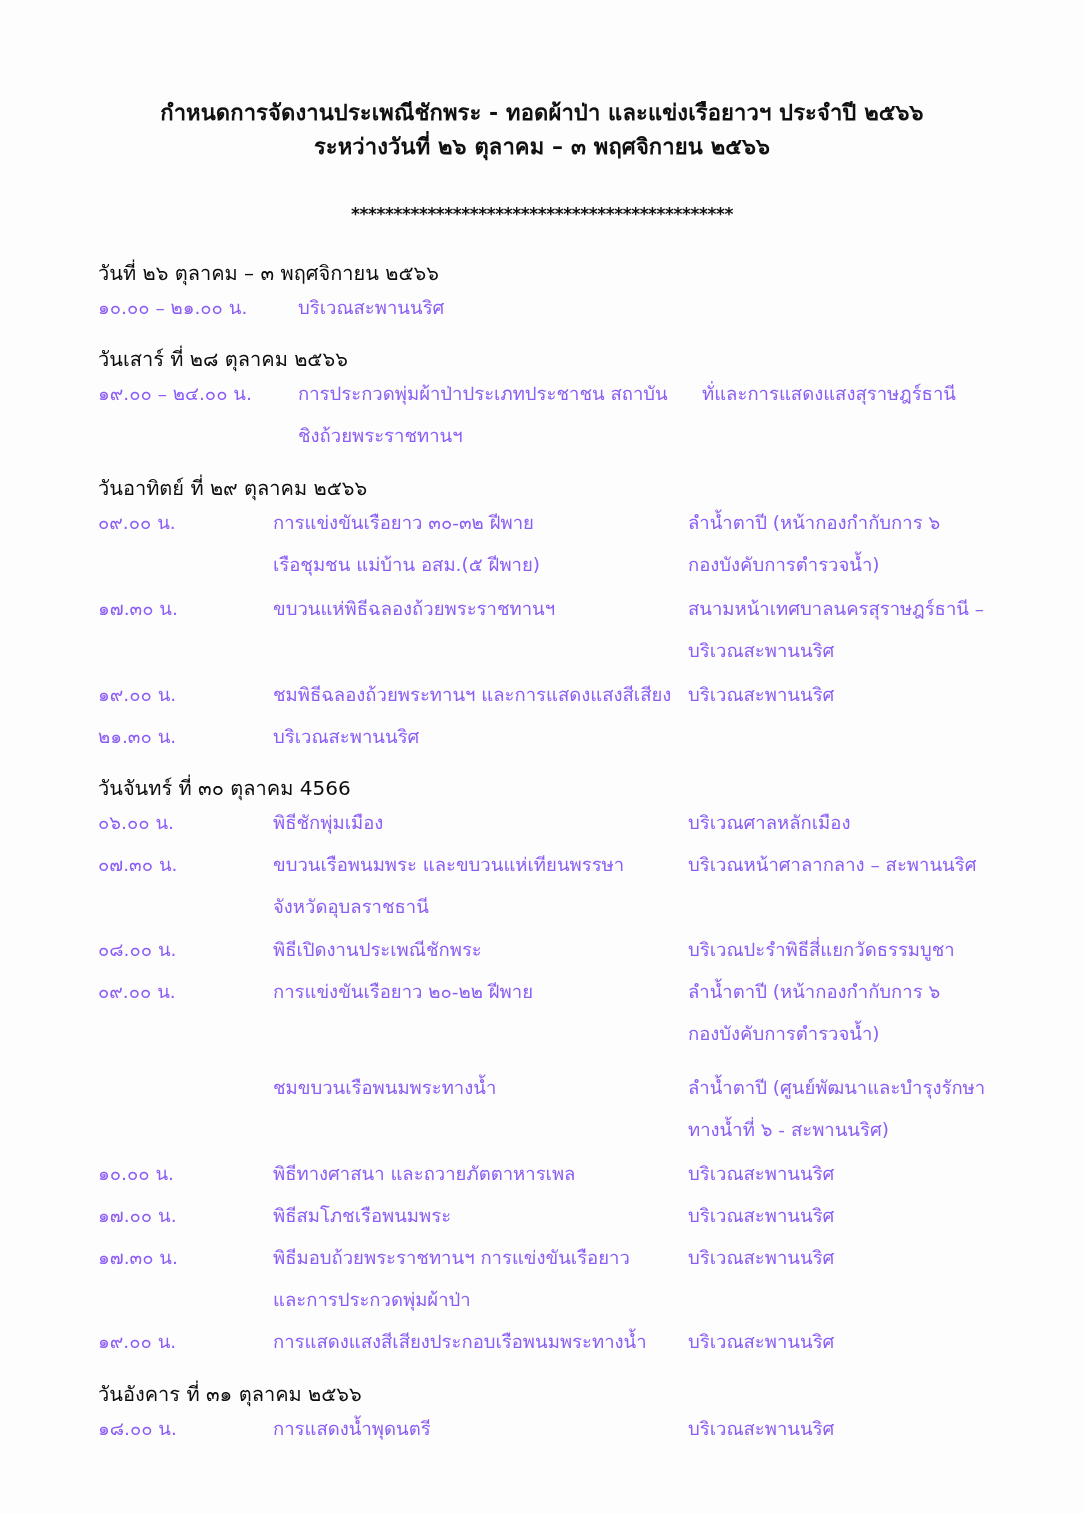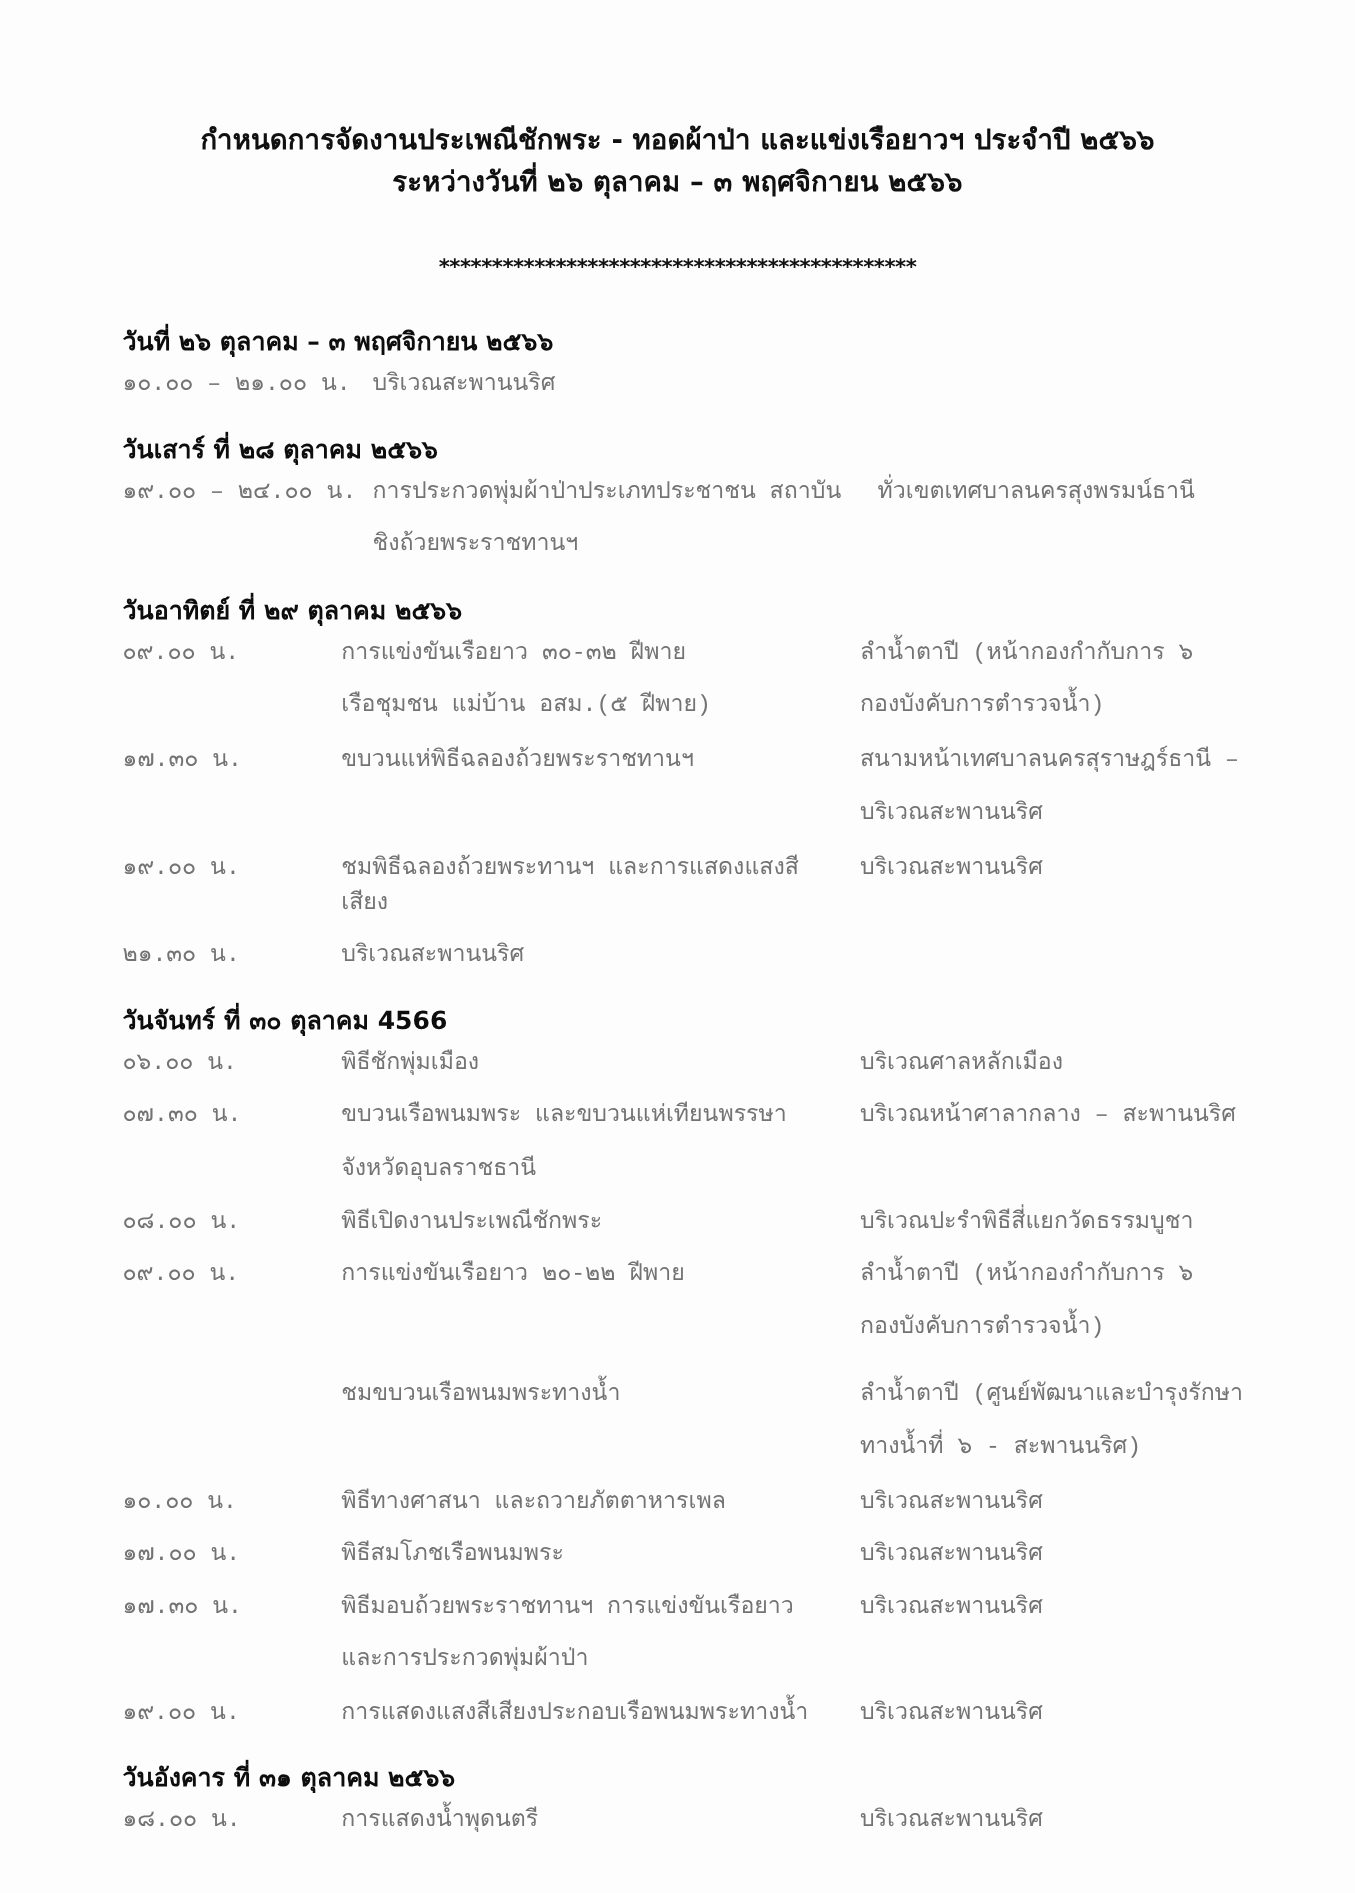--- a/index.html
+++ b/index.html
@@ -50,36 +50,35 @@
   
   .schedule {
     margin-top: 34px;
     padding-left: 34px;
   }
   .day-group {
     margin-bottom: 0;
   }
   .day-heading {
     font-size: 20px;
-    font-weight: bold;
+    font-weight: normal;
     color: #0d0d0d;
     margin: 0 0 6px 0;
     line-height: 1.5;
   }
   .gap-sm  { height: 16px; }
   .gap-md  { height: 22px; }
   .gap-lg  { height: 26px; }
 
   .row {
     display: flex;
     align-items: flex-start;
     line-height: 1.52;
     font-size: 18.5px;
-    color: #737373;
-    font-family: Liberation Mono, monospace;
+    color: #8b5cf6;
   }
   .row + .row { margin-top: 14px; }
 
   .c-time {
     flex: 0 0 175px;
     width: 175px;
     white-space: nowrap;
   }
   .c-desc {
     flex: 1 1 auto;
@@ -128,21 +127,21 @@
       </div>
     </div>
 
     <div class="gap-md"></div>
 
     <div class="day-group">
       <div class="day-heading">วันเสาร์ ที่ ๒๘ ตุลาคม ๒๕๖๖</div>
       <div class="row inline">
         <div class="c-time">๑๙.๐๐ – ๒๔.๐๐ น.</div>
         <div class="c-desc">การประกวดพุ่มผ้าป่าประเภทประชาชน สถาบัน</div>
-        <div class="c-venue">ทั่วเขตเทศบาลนครสุงพรมน์ธานี</div>
+        <div class="c-venue">ทั่และการแสดงแสงสุราษฎร์ธานี</div>
       </div>
       <div class="row inline cont">
         <div class="c-time"></div>
         <div class="c-desc">ชิงถ้วยพระราชทานฯ</div>
         <div class="c-venue"></div>
       </div>
     </div>
 
     <div class="gap-md"></div>
 

